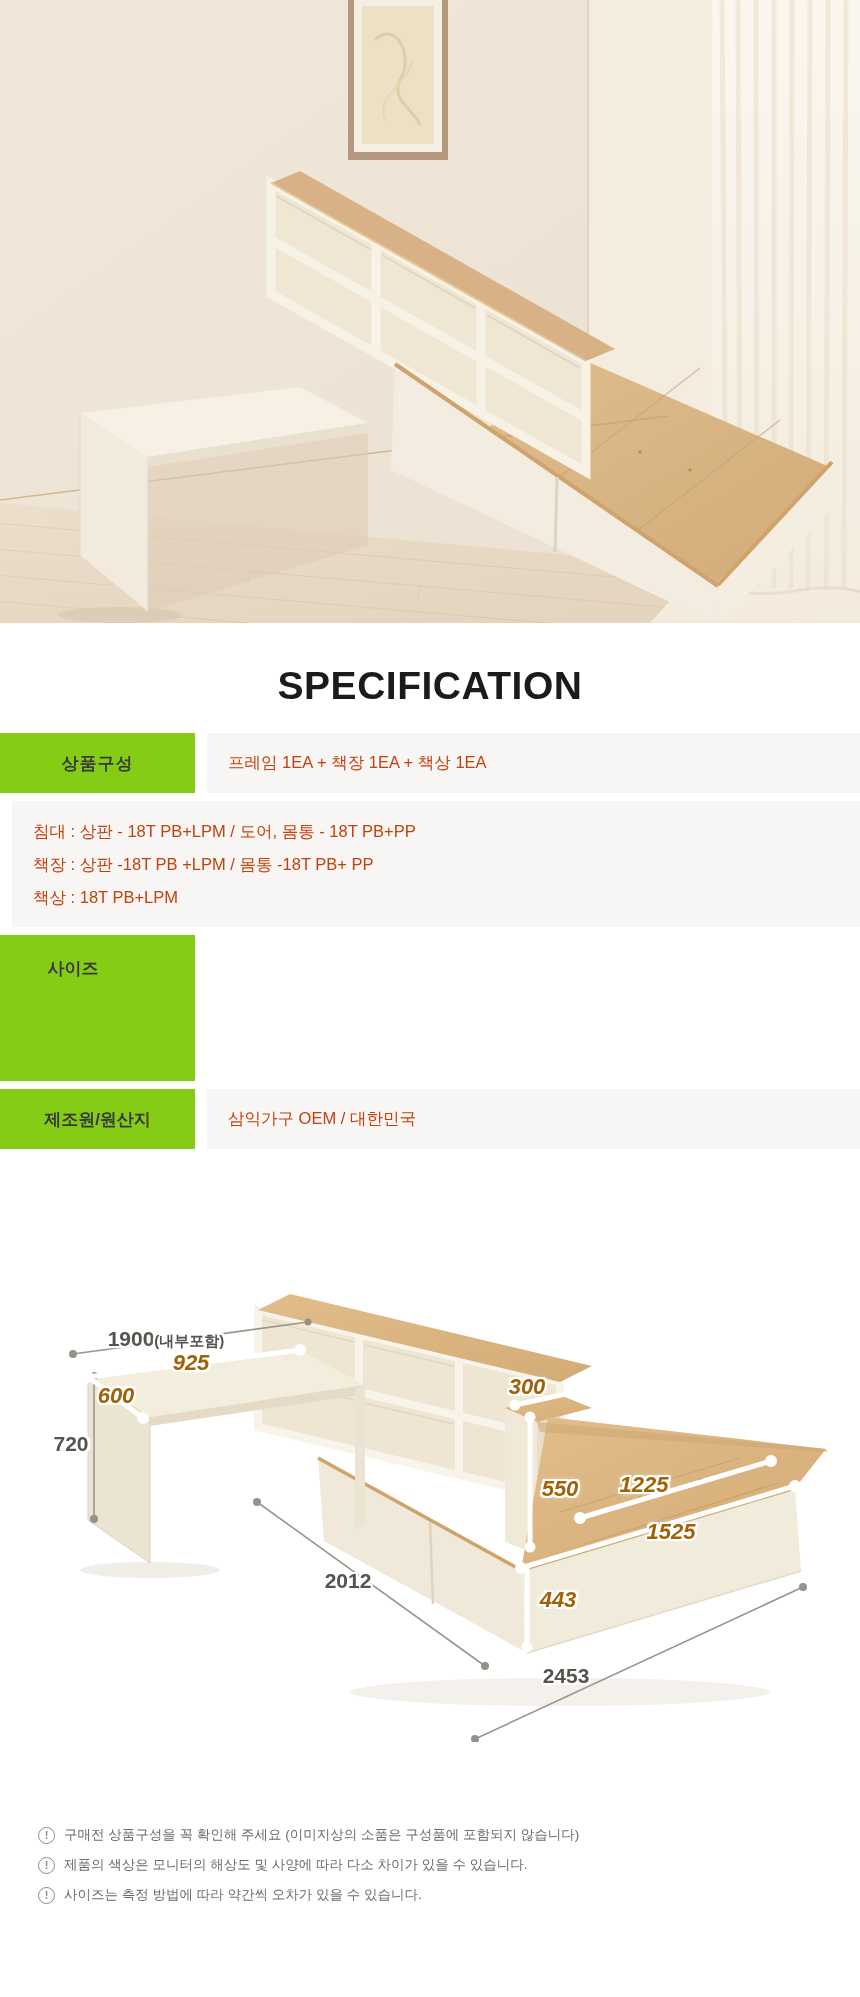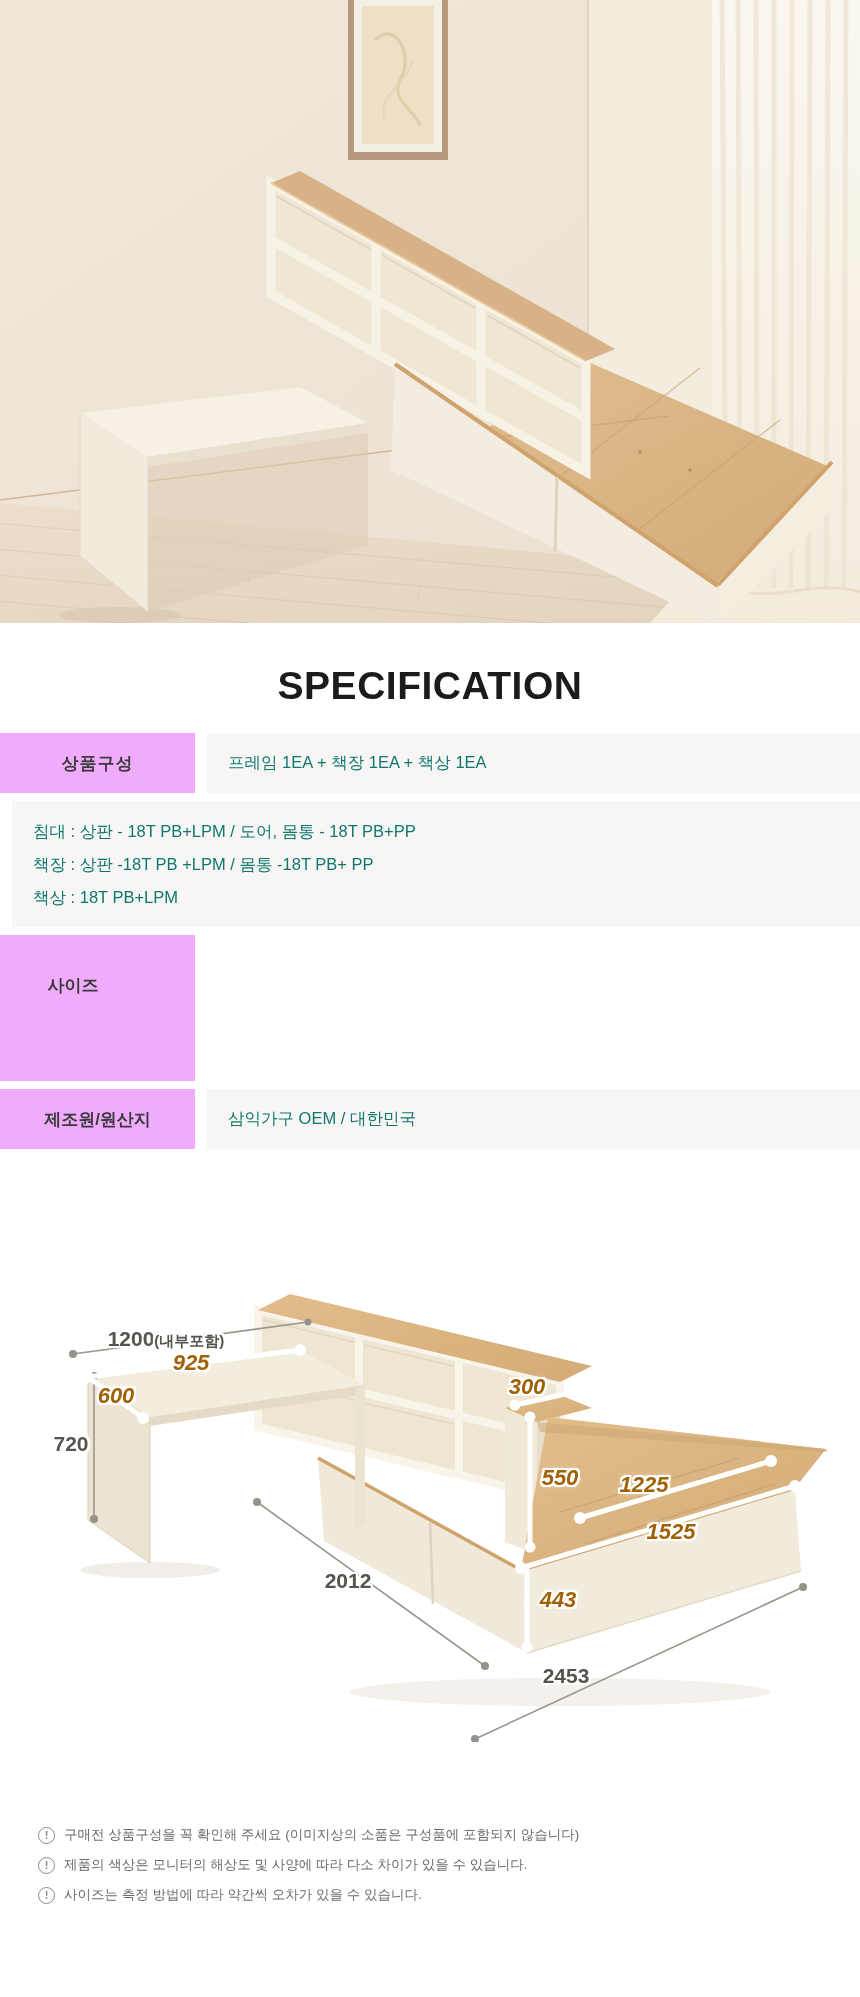--- a/index.html
+++ b/index.html
@@ -12,28 +12,28 @@
   .photo{position:absolute;left:0;top:0;width:860px;height:623px;overflow:hidden;}
   .photo svg{display:block;}
   
   .spec-title{
     position:absolute;left:0;top:664px;width:860px;text-align:center;
     font-size:39px;font-weight:800;letter-spacing:0.5px;color:#1b1b1b;
   }
   .spec-table{position:absolute;left:0;top:733px;width:860px;}
   .spec-row{display:flex;margin-bottom:8px;}
   .spec-label{
-    width:195px;flex:0 0 195px;background:#f0abfc;display:flex;
+    width:195px;flex:0 0 195px;background:#84cc16;display:flex;
     align-items:center;justify-content:center;
     font-size:17px;font-weight:700;color:#3a3a3a;
   }
   .spec-label .jlabel{display:inline-block;min-width:100px;text-align:justify;text-align-last:justify;}
   .spec-label .nlabel{letter-spacing:1px;}
   .spec-value{
-    margin-left:12px;flex:1;background:#f7f6f4;color:#0f766e;
+    margin-left:12px;flex:1;background:#f7f6f4;color:#c2410c;
     font-size:16.5px;display:flex;flex-direction:column;justify-content:center;
     padding-left:21px;
   }
   .row-h60{height:60px;} .row-h58{height:58px;} .row-h126{height:126px;} .row-h146{height:146px;}
   .lh33 .v-line{line-height:33px;} .lh37 .v-line{line-height:37px;}
   
   .diagram{position:absolute;left:0;top:1262px;width:860px;height:480px;}
   .diagram svg{position:absolute;left:0;top:0;}
   .dim{
     position:absolute;transform:translate(-50%,-50%);white-space:nowrap;
@@ -42,21 +42,21 @@
                 -2px 0 0 #fff,2px 0 0 #fff,0 -2px 0 #fff,0 2px 0 #fff,0 0 6px #fff;
   }
   .dim.accent{color:#a16207;font-size:22px;font-style:italic;}
   .dim.dark{color:#57534e;font-size:21px;}
   .dim .suffix{font-size:15px;font-weight:700;}
   .dl-0{left:166px;top:77px;}
   .dl-1{left:191px;top:101px;}
   .dl-2{left:116px;top:134px;}
   .dl-3{left:71px;top:182px;}
   .dl-4{left:527px;top:125px;}
-  .dl-5{left:560px;top:216px;text-align:right;}
+  .dl-5{left:560px;top:227px;text-align:right;}
   .dl-6{left:644px;top:215px;margin-top:8px;}
   .dl-7{left:671px;top:270px;}
   .dl-8{left:558px;top:338px;}
   .dl-9{left:348px;top:319px;}
   .dl-10{left:566px;top:414px;}
   
   .notes{position:absolute;left:38px;top:1820px;}
   .note-line{display:flex;align-items:center;height:30px;color:#6b6b6b;font-size:13.5px;}
   .note-icon{
     width:15px;height:15px;border:1.5px solid #8a8a8a;border-radius:50%;
@@ -186,21 +186,21 @@
       </div>
   </div>
   <div class="spec-row row-h126">
     <div class="spec-value lh33">
       <div class="v-line">침대 : 상판 - 18T PB+LPM / 도어, 몸통 - 18T PB+PP</div>
       <div class="v-line">책장 : 상판 -18T PB +LPM / 몸통 -18T PB+ PP</div>
       <div class="v-line">책상 : 18T PB+LPM</div>
     </div>
   </div>
   <div class="spec-row row-h146">
-    <div class="spec-label" style="align-items:flex-start;padding-top:39px;">
+    <div class="spec-label" style="align-items:flex-start;padding-top:22px;">
         <span class="jlabel">사이즈</span>
       </div>
   </div>
   <div class="spec-row row-h60">
     <div class="spec-label">
         <span>제조원/원산지</span>
       </div>
     <div class="spec-value">
         <div class="v-line">삼익가구 OEM / 대한민국</div>
       </div>
@@ -305,21 +305,21 @@
     <circle cx="530" cy="155" r="5.5"></circle>
         <circle cx="530" cy="285" r="5.5"></circle>
     <circle cx="580" cy="256" r="6"></circle>
         <circle cx="771" cy="199" r="6"></circle>
     <circle cx="521" cy="306" r="6"></circle>
         <circle cx="795" cy="224" r="6"></circle>
     <circle cx="527" cy="385" r="5.5"></circle>
   </g>
 </svg>
 
-  <div class="dim dark dl-0"><span>1200</span><span class="suffix">(내부포함)</span></div>
+  <div class="dim dark dl-0"><span>1900</span><span class="suffix">(내부포함)</span></div>
   <div class="dim accent dl-1"><span>925</span></div>
   <div class="dim accent dl-2"><span>600</span></div>
   <div class="dim dark dl-3"><span>720</span></div>
   <div class="dim accent dl-4"><span>300</span></div>
   <div class="dim accent dl-5"><span>550</span></div>
   <div class="dim accent dl-6"><span>1225</span></div>
   <div class="dim accent dl-7"><span>1525</span></div>
   <div class="dim accent dl-8"><span>443</span></div>
   <div class="dim dark dl-9"><span>2012</span></div>
   <div class="dim dark dl-10"><span>2453</span></div>

